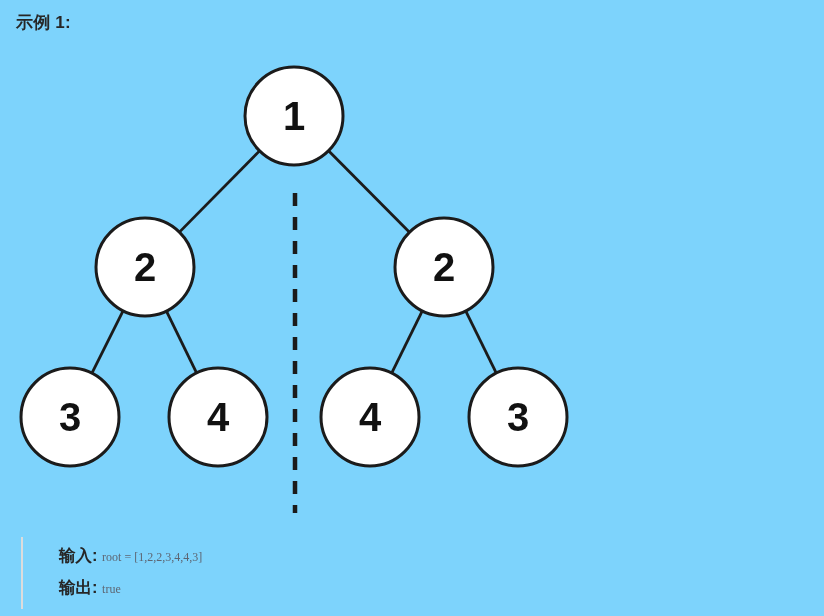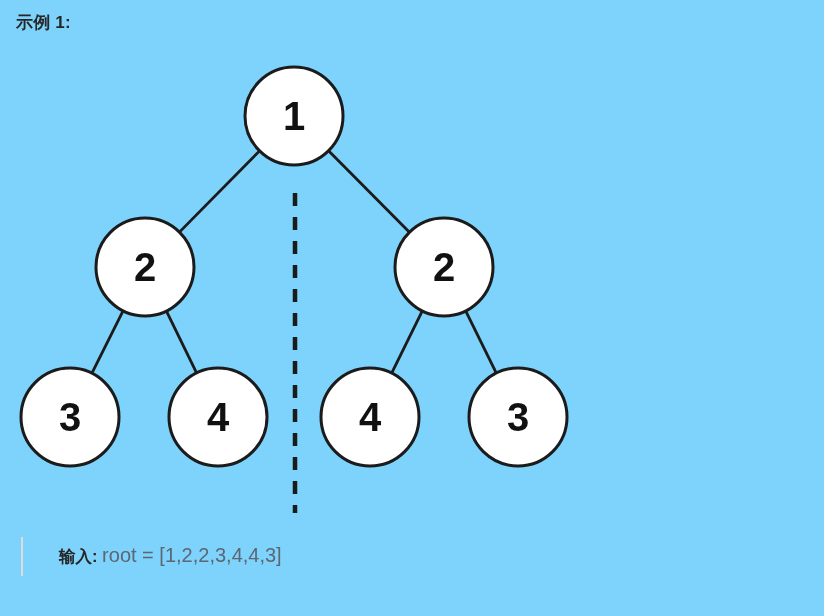--- a/index.html
+++ b/index.html
@@ -46,23 +46,23 @@
     font-size: 16.5px;
     line-height: 30px;
     white-space: nowrap;
   }
   .io-label {
     font-weight: 700;
     color: #262626;
     margin-left: 20px;
   }
   .io-code {
-    font-family: Liberation Sans, sans-serif;
+    font-family: Liberation Serif, serif;
     color: #5d6673;
-    font-size: 20px;
+    font-size: 12px;
   }
 </style>
 </head>
 <body>
 
 <div class="page">
 
   <div class="example-title">示例 1:</div>
 
   <svg class="tree-svg" viewBox="0 0 824 616">
@@ -84,15 +84,16 @@
       <circle cx="218" cy="417" r="49" fill="#ffffff" stroke="#1b1b1b" stroke-width="3"></circle>
       <text x="218" y="417" dy="0.35em" text-anchor="middle" font-size="40" fill="#111111">4</text>
       <circle cx="370" cy="417" r="49" fill="#ffffff" stroke="#1b1b1b" stroke-width="3"></circle>
       <text x="370" y="417" dy="0.35em" text-anchor="middle" font-size="40" fill="#111111">4</text>
       <circle cx="518" cy="417" r="49" fill="#ffffff" stroke="#1b1b1b" stroke-width="3"></circle>
       <text x="518" y="417" dy="0.35em" text-anchor="middle" font-size="40" fill="#111111">3</text>
     </svg>
 
   <div class="example-io">
     <div class="io-line"><span class="io-label">输入:</span> <span class="io-code">root = [1,2,2,3,4,4,3]</span></div>
+    <div class="io-line"><span class="io-label">输出:</span> <span class="io-code">true</span></div>
   </div>
 
 </div>
 
 </body></html>

